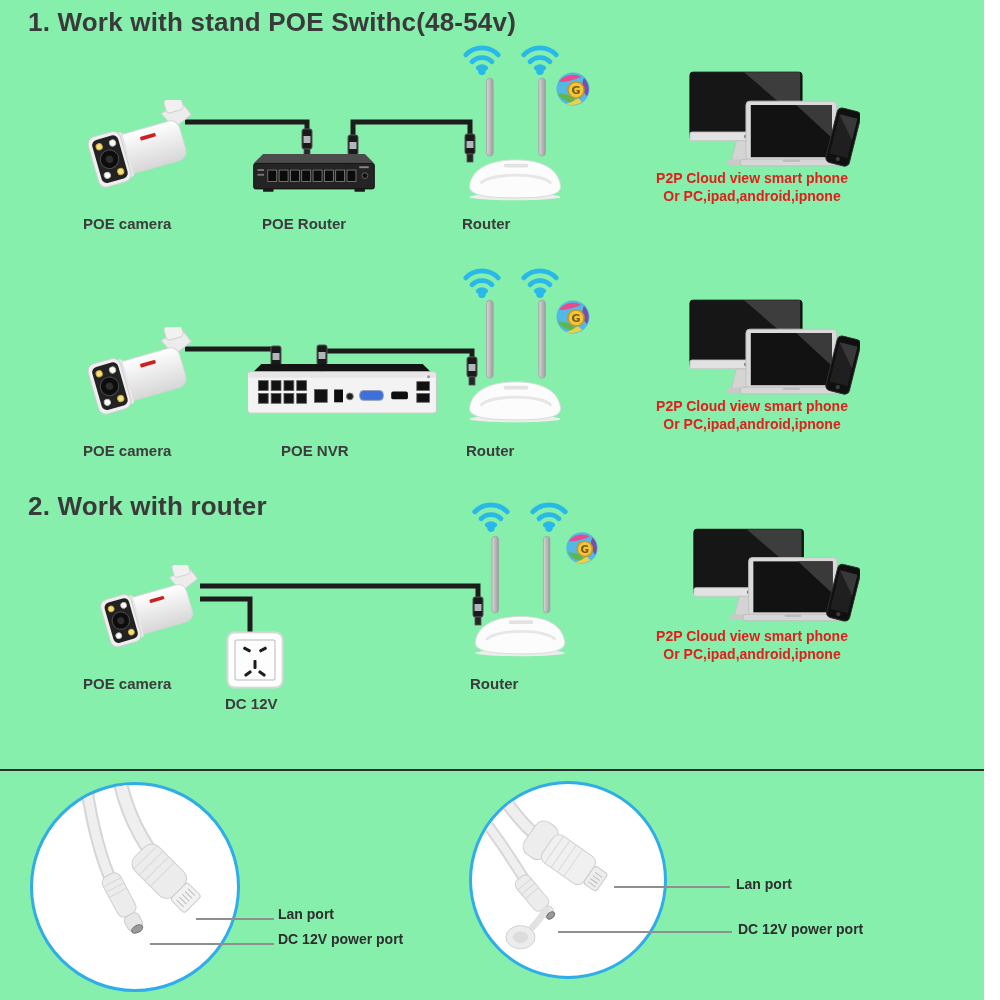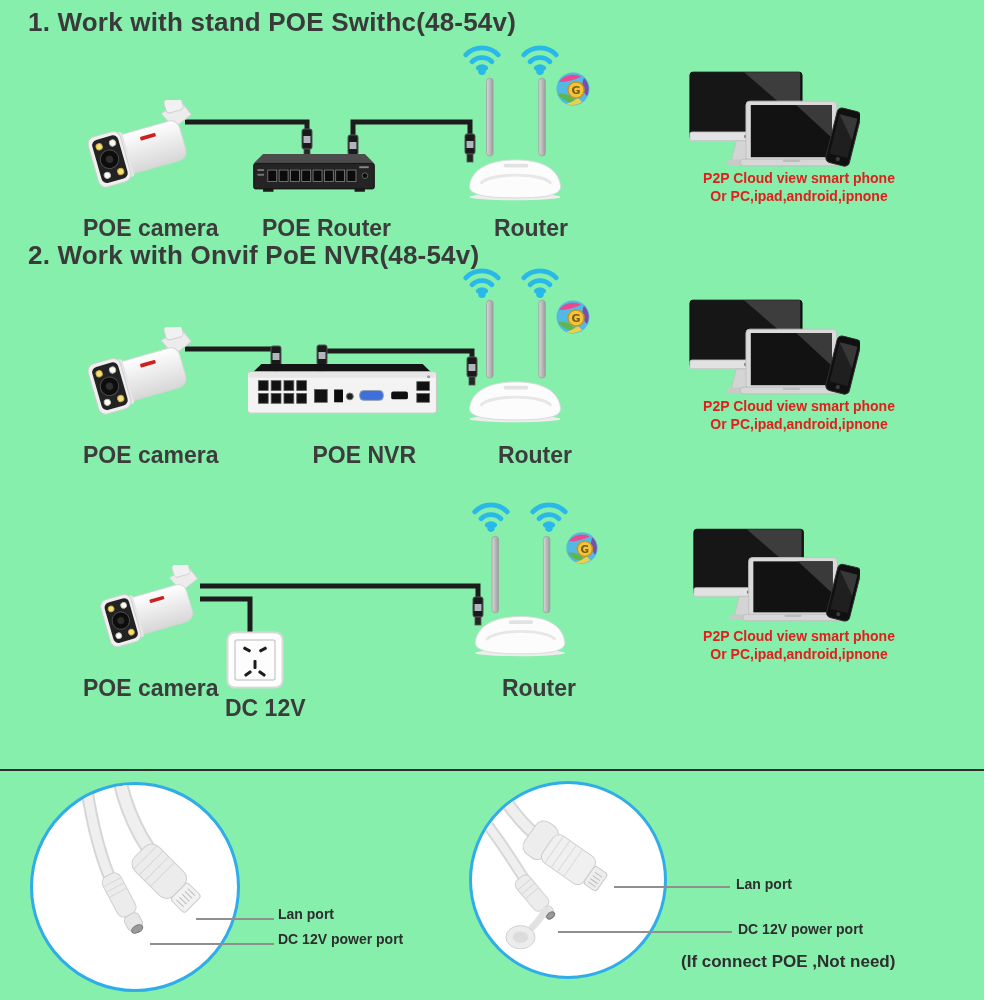--- a/index.html
+++ b/index.html
@@ -1,21 +1,21 @@
 <!DOCTYPE html>
 <html><head>
 <meta charset="utf-8">
 <style>
   html,body{margin:0;padding:0;background:#fff;}
   .canvas{position:relative;width:984px;height:1000px;background:#86efac;overflow:hidden;
           font-family:"Liberation Sans",sans-serif;}
   .abs{position:absolute;}
   .heading{position:absolute;left:28px;margin:0;font-size:26px;font-weight:bold;color:#3a3a3a;letter-spacing:.2px;white-space:nowrap;}
-  .dev-label{position:absolute;font-size:23px;font-weight:bold;color:#3c3c3c;text-align:right;white-space:nowrap;}
-  .caption{position:absolute;left:684px;width:230px;text-align:center;color:#e0201c;font-size:14px;font-weight:bold;line-height:17.5px;}
+  .dev-label{position:absolute;font-size:15px;font-weight:bold;color:#3c3c3c;text-align:left;white-space:nowrap;}
+  .caption{position:absolute;left:637px;width:230px;text-align:center;color:#e0201c;font-size:14px;font-weight:bold;line-height:17.5px;}
   .divider{position:absolute;left:0;top:769px;width:1000px;height:2px;background:#2e2e2e;}
   .circle{position:absolute;border:3px solid #30ace8;border-radius:50%;background:#fff;overflow:hidden;}
   .leader{position:absolute;height:2px;background:#8f8f8f;}
   .callout-label{position:absolute;font-size:14px;font-weight:bold;color:#2e2e2e;white-space:nowrap;}
   .note{position:absolute;font-size:17px;font-weight:bold;color:#2e2e2e;white-space:nowrap;}
 </style>
 </head>
 <body>
 
 <div class="canvas">
@@ -201,21 +201,20 @@
       <use href="#sym-devices"></use>
     </svg>
   <div class="caption" style="top:170px">
     <div>P2P Cloud view smart phone</div>
     <div>Or PC,ipad,android,ipnone</div>
   </div>
   <div class="dev-label" style="left:83px;top:215px;width:120px">POE camera</div>
   <div class="dev-label" style="left:262px;top:215px;width:124px">POE Router</div>
   <div class="dev-label" style="left:462px;top:215px;width:106px">Router</div>
 
-  <h2 class="heading" style="top:240px">2. Work with Onvif PoE NVR(48-54v)</h2>
   <svg class="abs" style="left:82px;top:327px" width="130" height="98" viewBox="0 0 140 105">
       <use href="#sym-camera"></use>
     </svg>
   <svg class="abs" style="left:243px;top:360px" width="198" height="61" viewBox="0 0 200 62">
       <use href="#sym-nvr"></use>
     </svg>
   <svg class="abs" style="left:458px;top:298px" width="114" height="126" viewBox="0 0 120 132">
       <use href="#sym-router"></use>
     </svg>
   <svg class="abs" style="left:461px;top:263px" width="42" height="36" viewBox="0 0 40 34">
@@ -228,23 +227,24 @@
       <use href="#sym-globe"></use>
     </svg>
   <svg class="abs" style="left:688px;top:298px" width="172" height="100" viewBox="0 0 178 103">
       <use href="#sym-devices"></use>
     </svg>
   <div class="caption" style="top:398px">
     <div>P2P Cloud view smart phone</div>
     <div>Or PC,ipad,android,ipnone</div>
   </div>
   <div class="dev-label" style="left:83px;top:442px;width:120px">POE camera</div>
-  <div class="dev-label" style="left:292px;top:442px;width:124px">POE NVR</div>
+  <div class="dev-label" style="left:281px;top:442px;width:124px">POE NVR</div>
   <div class="dev-label" style="left:466px;top:442px;width:106px">Router</div>
 
+  <h2 class="heading" style="top:491px">2. Work with router</h2>
   <svg class="abs" style="left:95px;top:565px" width="122" height="92" viewBox="0 0 140 105">
       <use href="#sym-camera"></use>
     </svg>
   <svg class="abs" style="left:226px;top:631px" width="58" height="58" viewBox="0 0 58 58">
       <use href="#sym-outlet"></use>
     </svg>
   <svg class="abs" style="left:464px;top:534px" width="112" height="124" viewBox="0 0 120 132">
       <use href="#sym-router"></use>
     </svg>
   <svg class="abs" style="left:470px;top:497px" width="42" height="36" viewBox="0 0 40 34">
@@ -315,15 +315,14 @@
       </g>
       <path d="M62 148 C68 142 72 136 76 130" stroke="#e2e2e2" stroke-width="7" fill="none" stroke-linecap="round"></path>
       <ellipse cx="50" cy="158" rx="15" ry="12" fill="#ececec" stroke="#cfcfcf"></ellipse>
       <ellipse cx="50" cy="158" rx="8" ry="6" fill="#dcdcdc"></ellipse>
     </svg>
   </div>
   <div class="leader" style="left:614px;top:886px;width:116px"></div>
   <div class="leader" style="left:558px;top:931px;width:174px"></div>
   <div class="callout-label" style="left:736px;top:876px">Lan port</div>
   <div class="callout-label" style="left:738px;top:921px">DC 12V power port</div>
-  <div class="note" style="left:681px;top:952px">(If connect POE ,Not need)</div>
 
 </div>
 
 </body></html>

